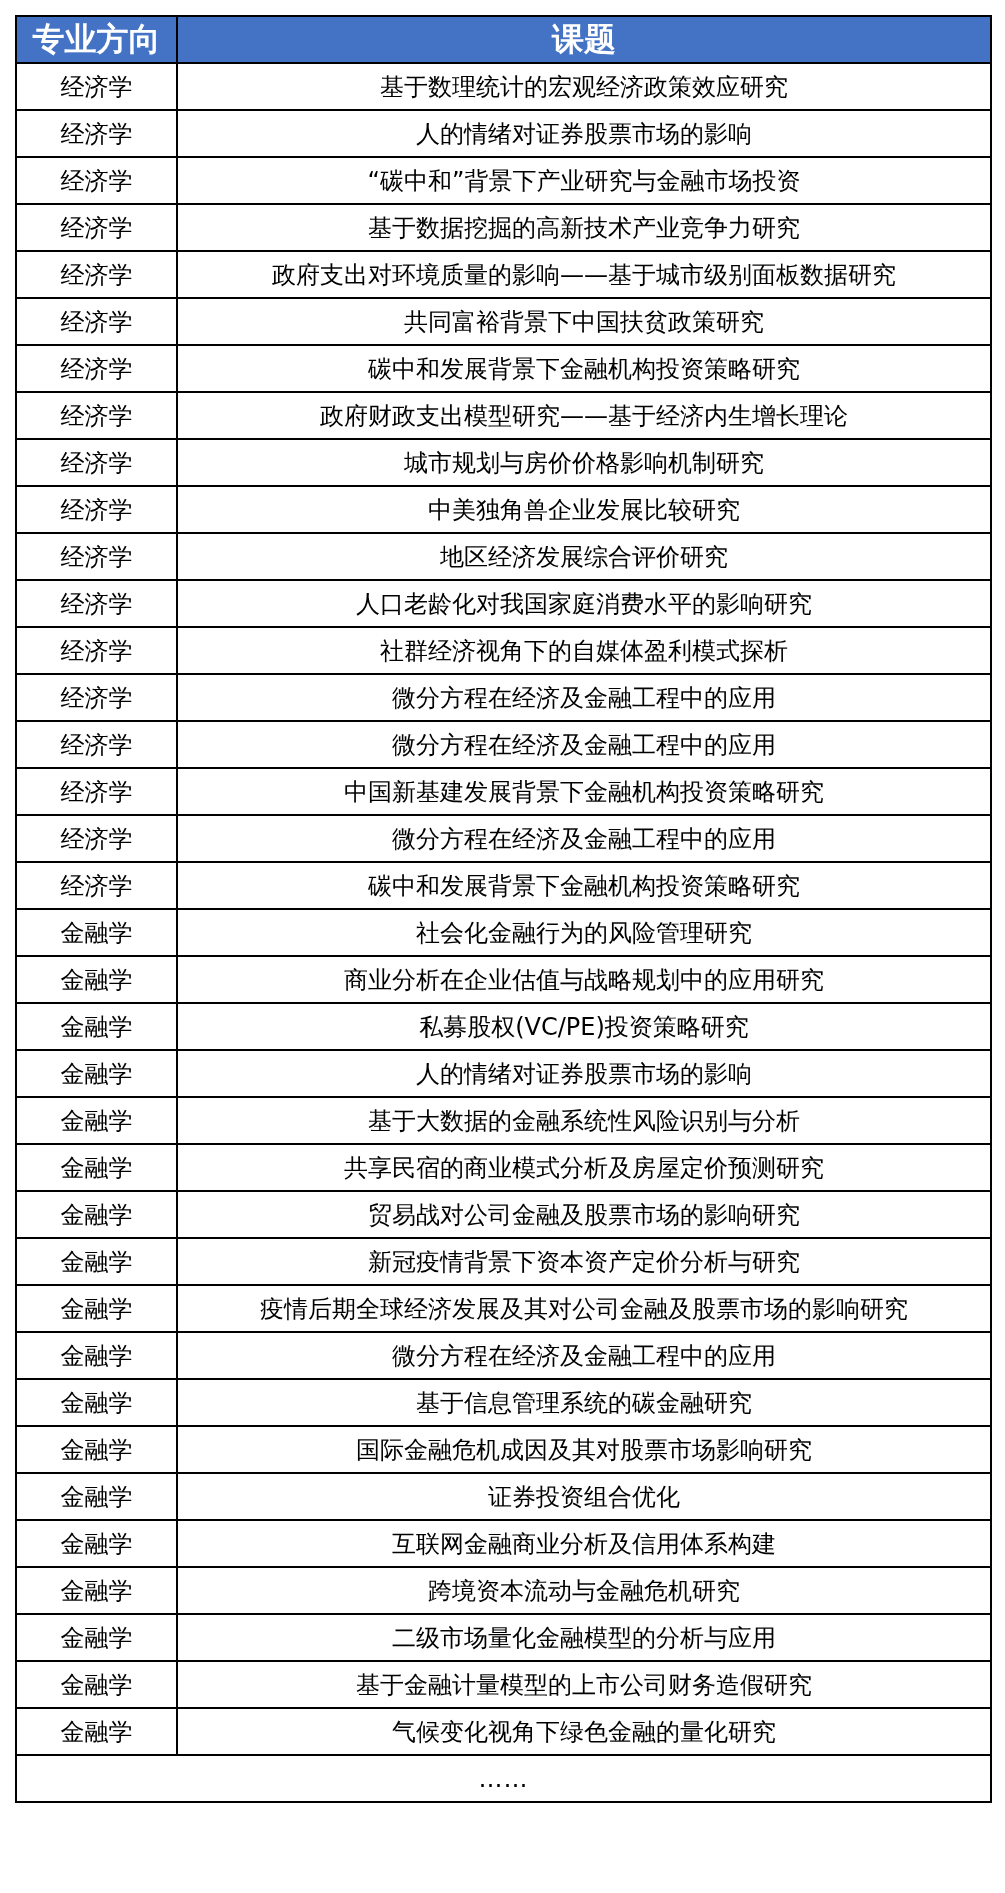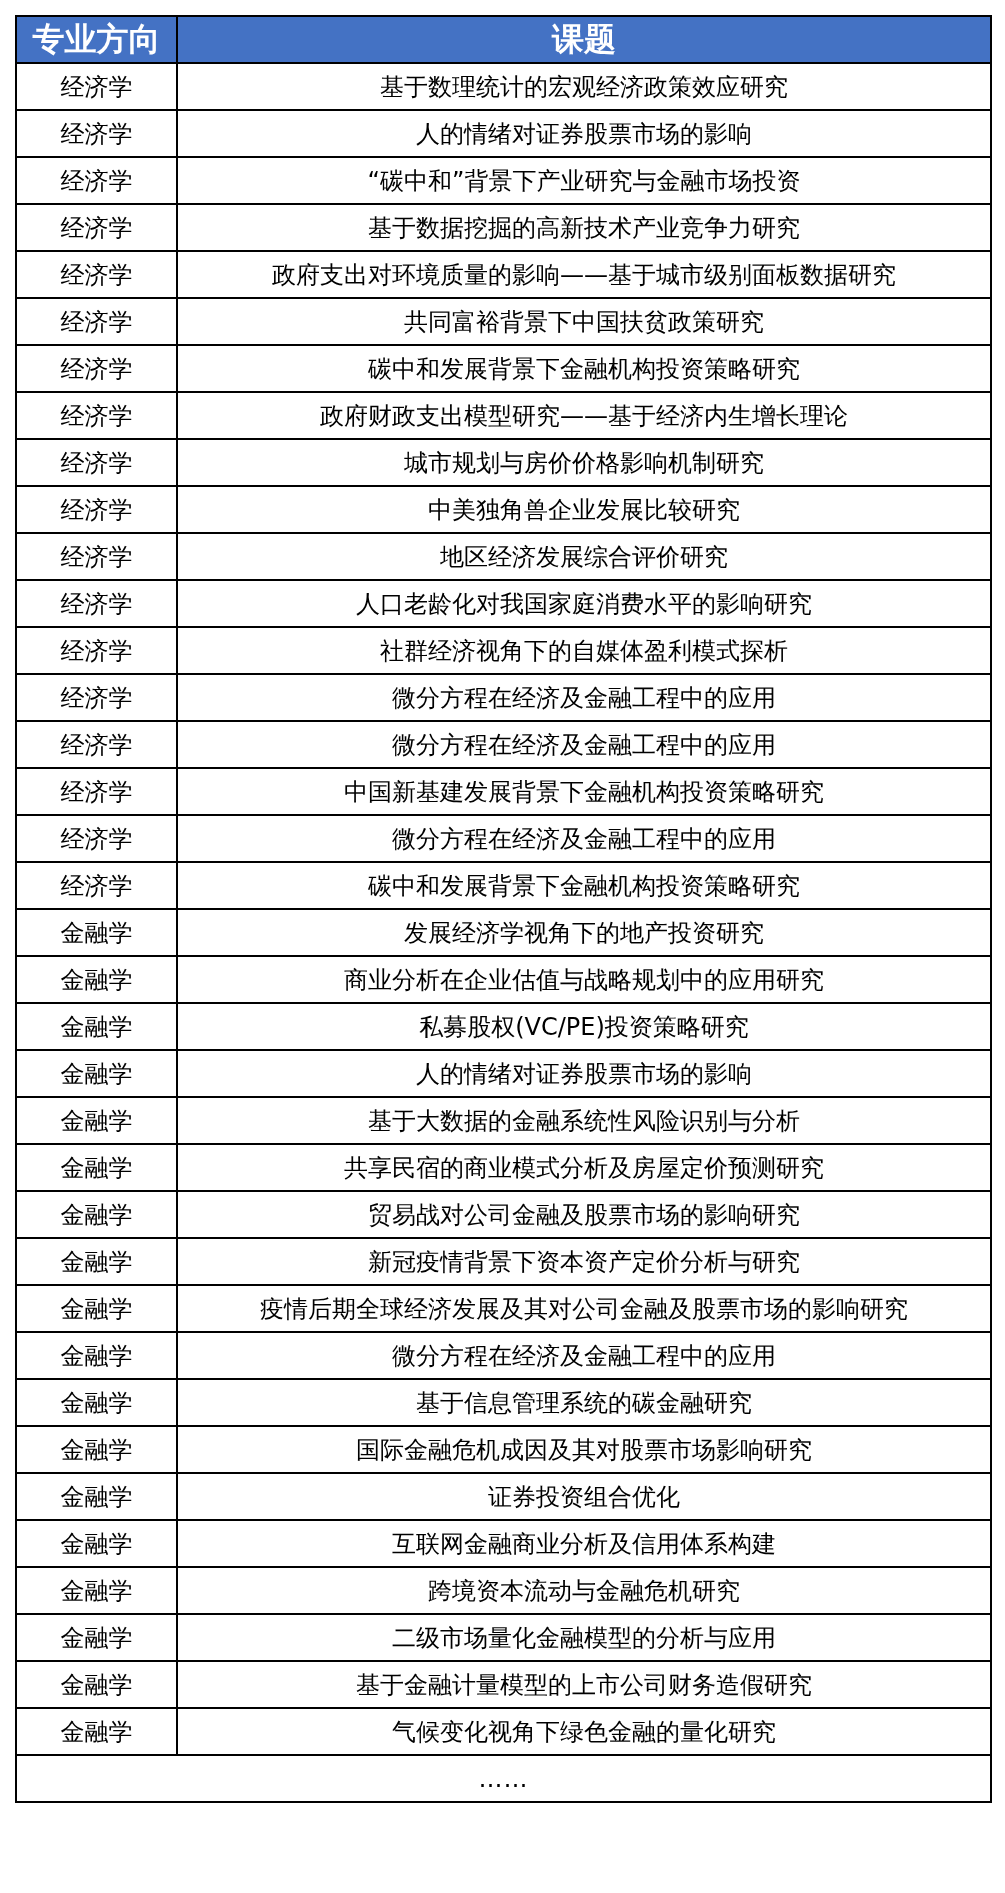--- a/index.html
+++ b/index.html
@@ -103,21 +103,21 @@
       <tr>
         <td>经济学</td>
         <td>微分方程在经济及金融工程中的应用</td>
       </tr>
       <tr>
         <td>经济学</td>
         <td>碳中和发展背景下金融机构投资策略研究</td>
       </tr>
       <tr>
         <td>金融学</td>
-        <td>发展经济学视角下的地产投资研究</td>
+        <td>社会化金融行为的风险管理研究</td>
       </tr>
       <tr>
         <td>金融学</td>
         <td>商业分析在企业估值与战略规划中的应用研究</td>
       </tr>
       <tr>
         <td>金融学</td>
         <td>私募股权(VC/PE)投资策略研究</td>
       </tr>
       <tr>

